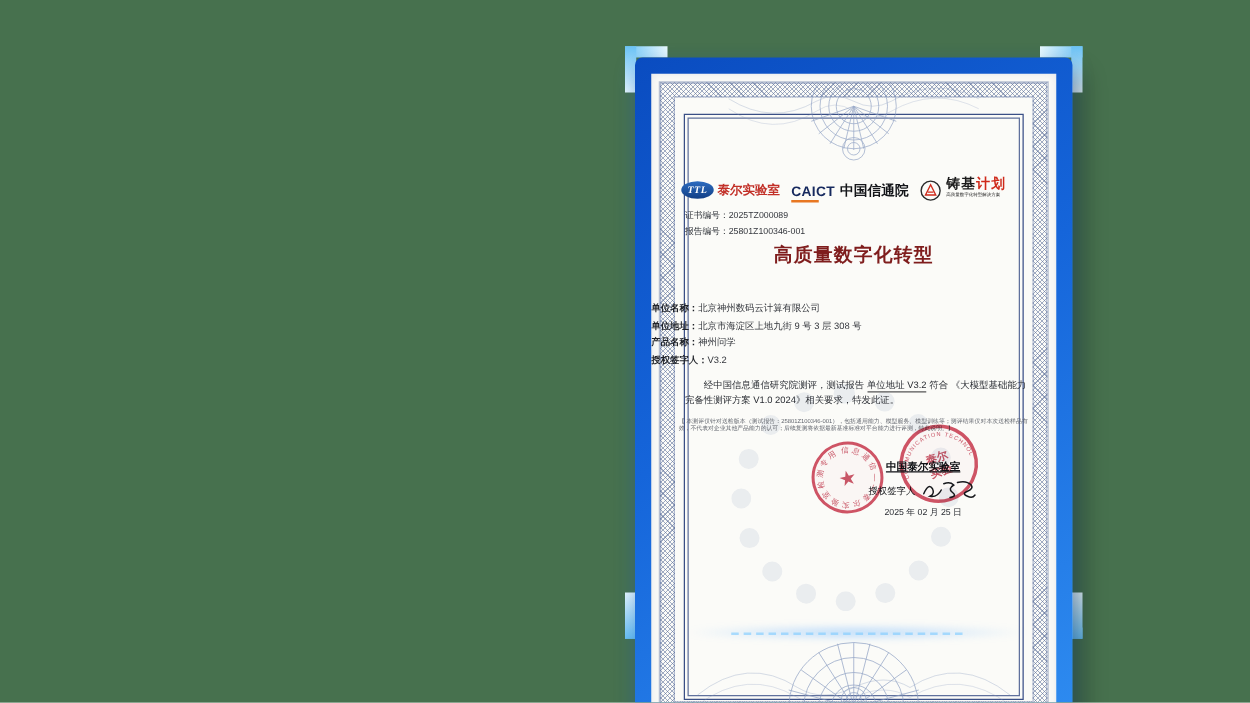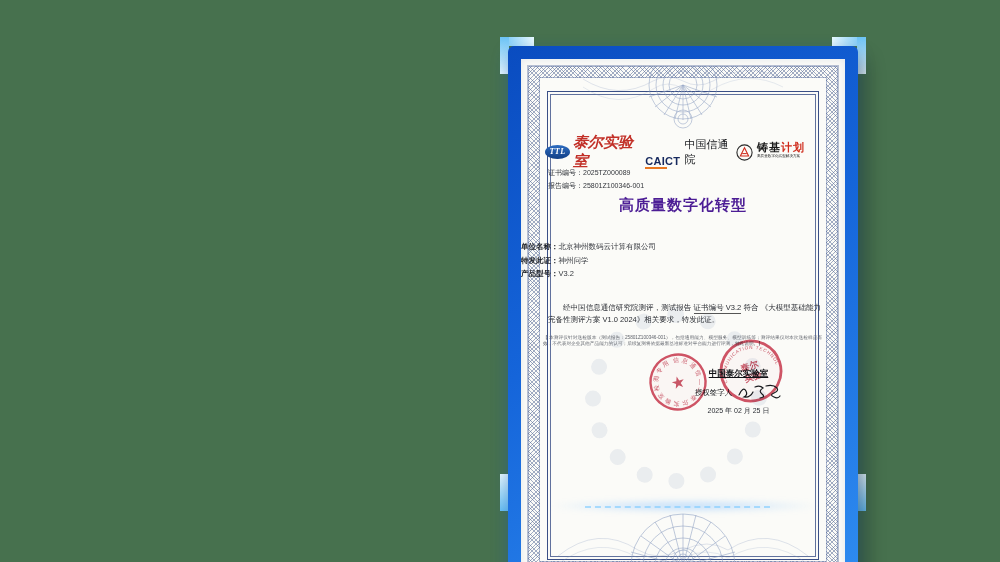--- a/index.html
+++ b/index.html
@@ -43,37 +43,37 @@
   .orn-bottom{left:50%;transform:translateX(-50%);bottom:8px;}
   .watermark{position:absolute;left:64px;top:248px;width:150px;height:150px;border-radius:50%;
           border:16px dotted rgba(150,165,195,.16);}
   
   .logo-row{position:absolute;left:24px;right:16px;top:78px;height:30px;display:flex;
             align-items:center;justify-content:space-between;}
   .ttl{display:flex;align-items:center;gap:3px;}
   .ttl-oval{width:26px;height:14px;border-radius:50%;background:linear-gradient(180deg,#2d6cc0,#123f86);
             color:#fff;font-style:italic;font-weight:bold;font-size:8px;line-height:14px;text-align:center;
             font-family:"Liberation Serif",serif;letter-spacing:.5px;}
-  .ttl-name{color:#c23028;font-weight:bold;font-style:italic;font-size:15px;
+  .ttl-name{color:#c23028;font-weight:bold;font-size:10px;
             font-family:"DejaVu Serif","Liberation Serif",serif;}
   .caict{display:flex;align-items:flex-end;gap:4px;}
   .caict-abbr{position:relative;color:#16295e;font-weight:bold;font-size:11px;letter-spacing:.3px;}
   .caict-abbr .bar{position:absolute;left:0;bottom:-2px;width:62%;height:2px;background:#e87722;}
-  .caict-name{color:#14161a;font-weight:normal;font-size:11px;}
+  .caict-name{color:#14161a;font-weight:bold;font-size:11px;}
   .zhuji{display:flex;align-items:center;gap:4px;}
   .zhuji-txt{display:flex;flex-direction:column;line-height:10px;}
   .zhuji-name{font-size:11px;font-weight:bold;letter-spacing:1px;}
   .zhuji-name .blk{color:#1a1a1a;}
   .zhuji-name .red{color:#cf2a1b;}
   .zhuji-tag{font-size:6px;color:#222;transform:scale(.6);transform-origin:left top;white-space:nowrap;margin-top:1px;}
   
   .nums{position:absolute;left:27px;top:107px;font-size:7px;color:#33363c;line-height:13px;}
   .nums .lbl{color:#2e3238;}
   
-  .titles{position:absolute;left:0;right:0;top:135px;text-align:center;color:#4c1d95;
+  .titles{position:absolute;left:0;right:0;top:135px;text-align:center;color:#7f1d1d;
           font-weight:bold;font-size:15px;line-height:22px;letter-spacing:1px;}
   
   .fields{position:absolute;left:0;right:0;top:181px;text-align:left;font-size:7.5px;line-height:13.5px;color:#34373d;}
   .fields .lbl{font-weight:bold;color:#1f2228;}
   
   .para{position:absolute;left:27px;right:24px;top:243px;font-size:7.5px;line-height:11.5px;
         color:#2a2d33;text-align:justify;text-indent:2em;}
   .para .prod{border-bottom:.5px solid #555;padding-bottom:.5px;}
   .footwrap{position:absolute;left:22px;top:276px;width:360px;}
   .footnote{font-size:6px;line-height:7.5px;color:#60646c;transform:scale(.78);transform-origin:0 0;width:358px;
@@ -200,26 +200,27 @@
         <div><span class="lbl">证书编号：</span><span>2025TZ000089</span></div>
         <div><span class="lbl">报告编号：</span><span>25801Z100346-001</span></div>
       </div>
 
       <div class="titles">
         <div>高质量数字化转型</div>
       </div>
 
       <div class="fields">
         <div><span class="lbl">单位名称：</span><span>北京神州数码云计算有限公司</span></div>
-        <div><span class="lbl">特发此证：</span><span>神州问学</span></div>
-        <div><span class="lbl">产品型号：</span><span>V3.2</span></div>
+        <div><span class="lbl">单位地址：</span><span>北京市海淀区上地九街 9 号 3 层 308 号</span></div>
+        <div><span class="lbl">产品名称：</span><span>神州问学</span></div>
+        <div><span class="lbl">授权签字人：</span><span>V3.2</span></div>
       </div>
 
       <div class="para">
-        <span>经中国信息通信研究院测评，测试报告 </span><span class="prod">证书编号 V3.2</span><span> 符合 《大模型基础能力完备性测评方案 V1.0 2024》相关要求，特发此证。</span>
+        <span>经中国信息通信研究院测评，测试报告 </span><span class="prod">单位地址 V3.2</span><span> 符合 《大模型基础能力完备性测评方案 V1.0 2024》相关要求，特发此证。</span>
       </div>
 
       <div class="footwrap">
         <div class="footnote">【 本测评仅针对送检版本（测试报告：25801Z100346-001），包括通用能力、模型服务、模型训练等；测评结果仅对本次送检样品有效，不代表对企业其他产品能力的认可；后续复测将依据最新基准标准对平台能力进行评测，特此说明。】</div>
       </div>
 
       <svg class="stamp stamp-left" width="62" height="62" viewBox="0 0 62 62">
         <defs>
             <path id="ringL" d="M 31 11 A 20 20 0 1 1 30.99 11"></path>
           </defs>

